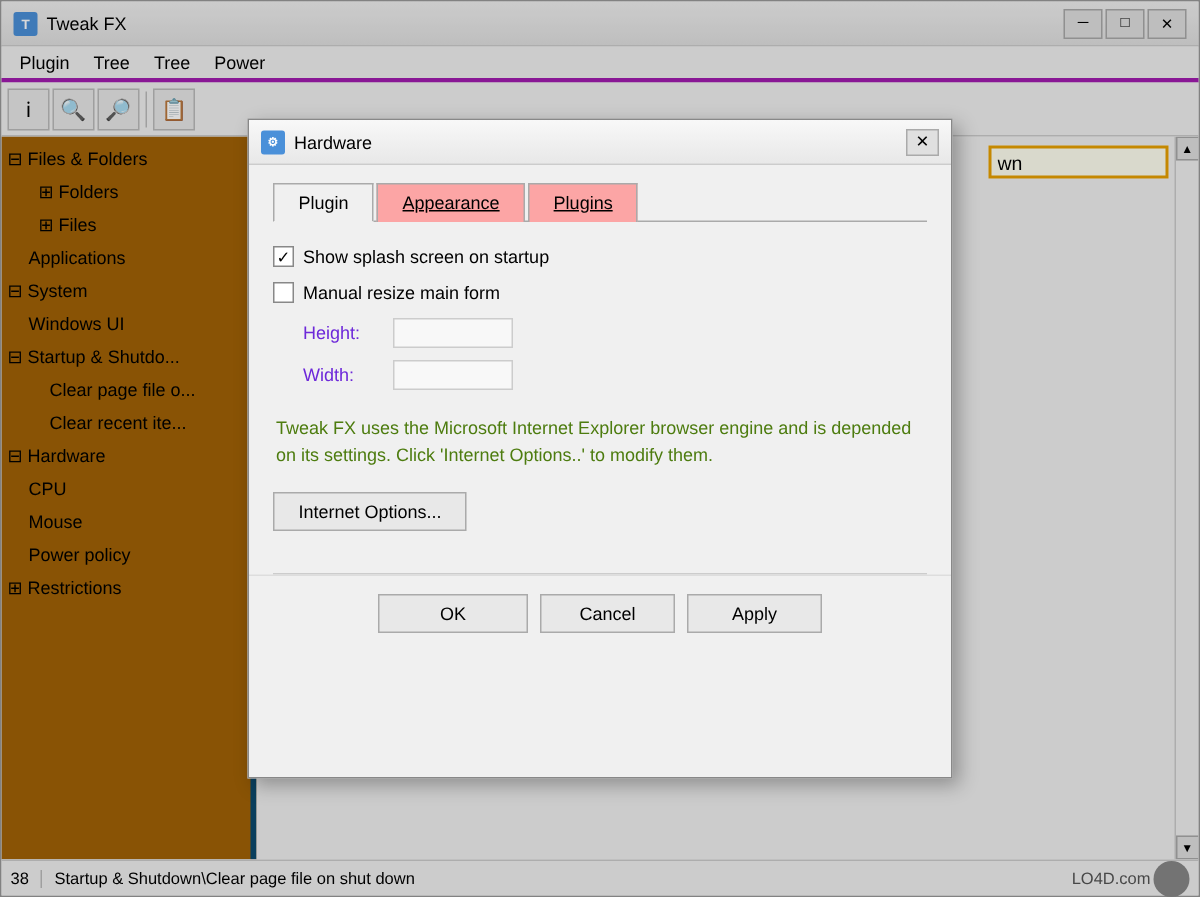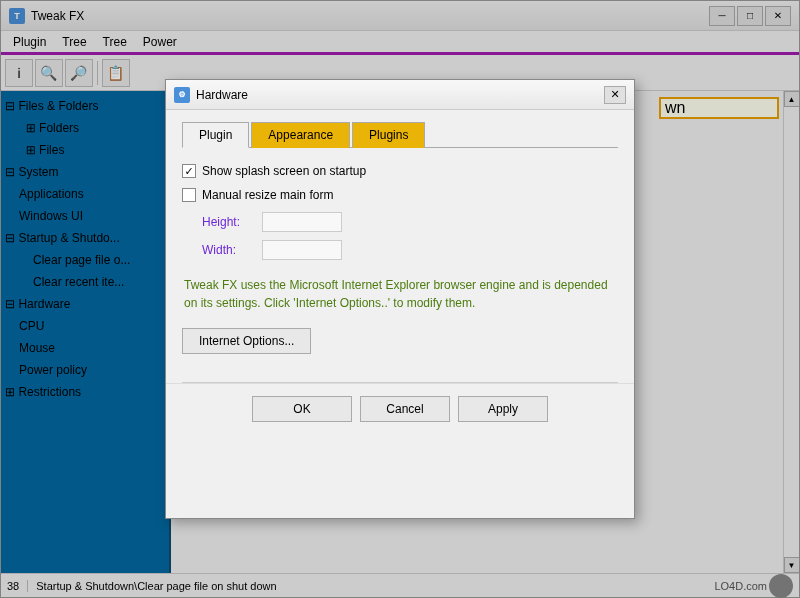--- a/index.html
+++ b/index.html
@@ -115,22 +115,22 @@
     
     .main-content {
       display: flex;
       flex: 1;
       overflow: hidden;
     }
 
     
     .tree-panel {
       width: 170px;
-      background: #0369a1;
-      border-right: 2px solid #0c4a6e;
+      background: #a16207;
+      border-right: 4px solid #0c4a6e;
       overflow-y: auto;
       overflow-x: hidden;
       padding: 4px 0;
       flex-shrink: 0;
     }
     .tree-item {
       padding: 2px 4px;
       cursor: pointer;
       white-space: nowrap;
       font-size: 12px;
@@ -149,21 +149,21 @@
     }
     .search-box {
       position: absolute;
       right: 20px;
       top: 6px;
       width: 120px;
       height: 22px;
       border: 2px solid #e8a000;
       background: #fffff0;
       padding: 0 4px;
-      font-size: 16px;
+      font-size: 13px;
       margin-left: 43px;
     }
     .scrollbar-right {
       position: absolute;
       right: 0;
       top: 0;
       width: 16px;
       height: 100%;
       background: #f0f0f0;
       border-left: 1px solid #ccc;
@@ -290,21 +290,22 @@
       border-color: #aaa;
       border-bottom: none;
       margin-right: 2px;
     }
     .tab.active {
       background: #f0f0f0;
       border-bottom: 1px solid #f0f0f0;
       z-index: 1;
     }
     .tab:not(.active) {
-      background: #eab308;
+      background: #fca5a5;
+      text-decoration: underline;
     }
 
     
     .form-row {
       display: flex;
       align-items: center;
       margin-bottom: 10px;
     }
     .checkbox-wrapper {
       display: flex;
@@ -422,22 +423,22 @@
     <div class="toolbar-separator"></div>
     <button class="toolbar-btn">📋</button>
   </div>
 
   <div class="main-content">
 
     <div class="tree-panel">
       <div class="tree-item level0">⊟ Files &amp; Folders</div>
       <div class="tree-item level1">&nbsp;&nbsp;⊞ Folders</div>
       <div class="tree-item level1">&nbsp;&nbsp;⊞ Files</div>
+      <div class="tree-item level1">Applications</div>
       <div class="tree-item level0">⊟ System</div>
-      <div class="tree-item level1">Applications</div>
       <div class="tree-item level1">Windows UI</div>
       <div class="tree-item level0">⊟ Startup &amp; Shutdo...</div>
       <div class="tree-item level2">Clear page file o...</div>
       <div class="tree-item level2">Clear recent ite...</div>
       <div class="tree-item level0">⊟ Hardware</div>
       <div class="tree-item level1">CPU</div>
       <div class="tree-item level1">Mouse</div>
       <div class="tree-item level1">Power policy</div>
       <div class="tree-item level0">⊞ Restrictions</div>
     </div>

